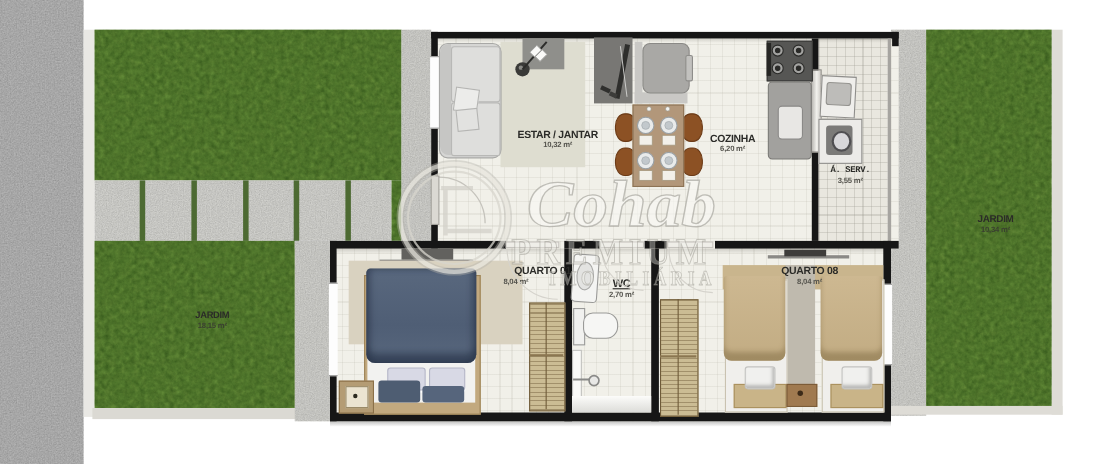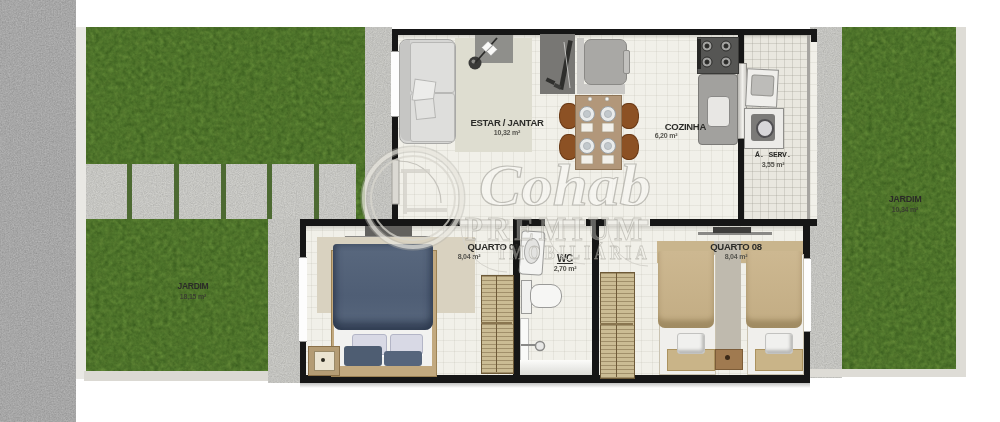--- a/index.html
+++ b/index.html
@@ -262,21 +262,21 @@
 
   <div class="abs" style="left:600px;top:272px;width:33px;height:105px;background:
     repeating-linear-gradient(to bottom, rgba(110,90,56,.45) 0 1px, transparent 1px 4px),
     #cbbc94;border:1px solid #6e5a38;"></div>
   <div class="abs" style="left:616px;top:272px;width:1px;height:105px;background:#6e5a38;"></div>
   <div class="abs" style="left:600px;top:323px;width:33px;height:2px;background:#8a7650;"></div>
 
   <div class="abs lbl" style="left:447px;top:117px;width:120px;">ESTAR / JANTAR</div>
   <div class="abs val" style="left:447px;top:129px;width:120px;">10,32 m²</div>
 
-  <div class="abs lbl" style="left:626px;top:121px;width:80px;text-align:right;">COZINHA</div>
+  <div class="abs lbl" style="left:626px;top:121px;width:80px;">COZINHA</div>
   <div class="abs val" style="left:626px;top:132px;width:80px;">6,20 m²</div>
 
   <div class="abs lbl" style="left:737px;top:150px;width:72px;font-size:8px;font-family:Liberation Mono, monospace;">Á. SERV.</div>
   <div class="abs val" style="left:737px;top:161px;width:72px;">3,55 m²</div>
 
   <div class="abs lbl" style="left:419px;top:241px;width:100px;text-align:right;">QUARTO 01</div>
   <div class="abs val" style="left:419px;top:253px;width:100px;">8,04 m²</div>
 
   <div class="abs lbl" style="left:525px;top:253px;width:80px;font-size:10px;text-decoration:underline;">WC</div>
   <div class="abs val" style="left:525px;top:265px;width:80px;">2,70 m²</div>

